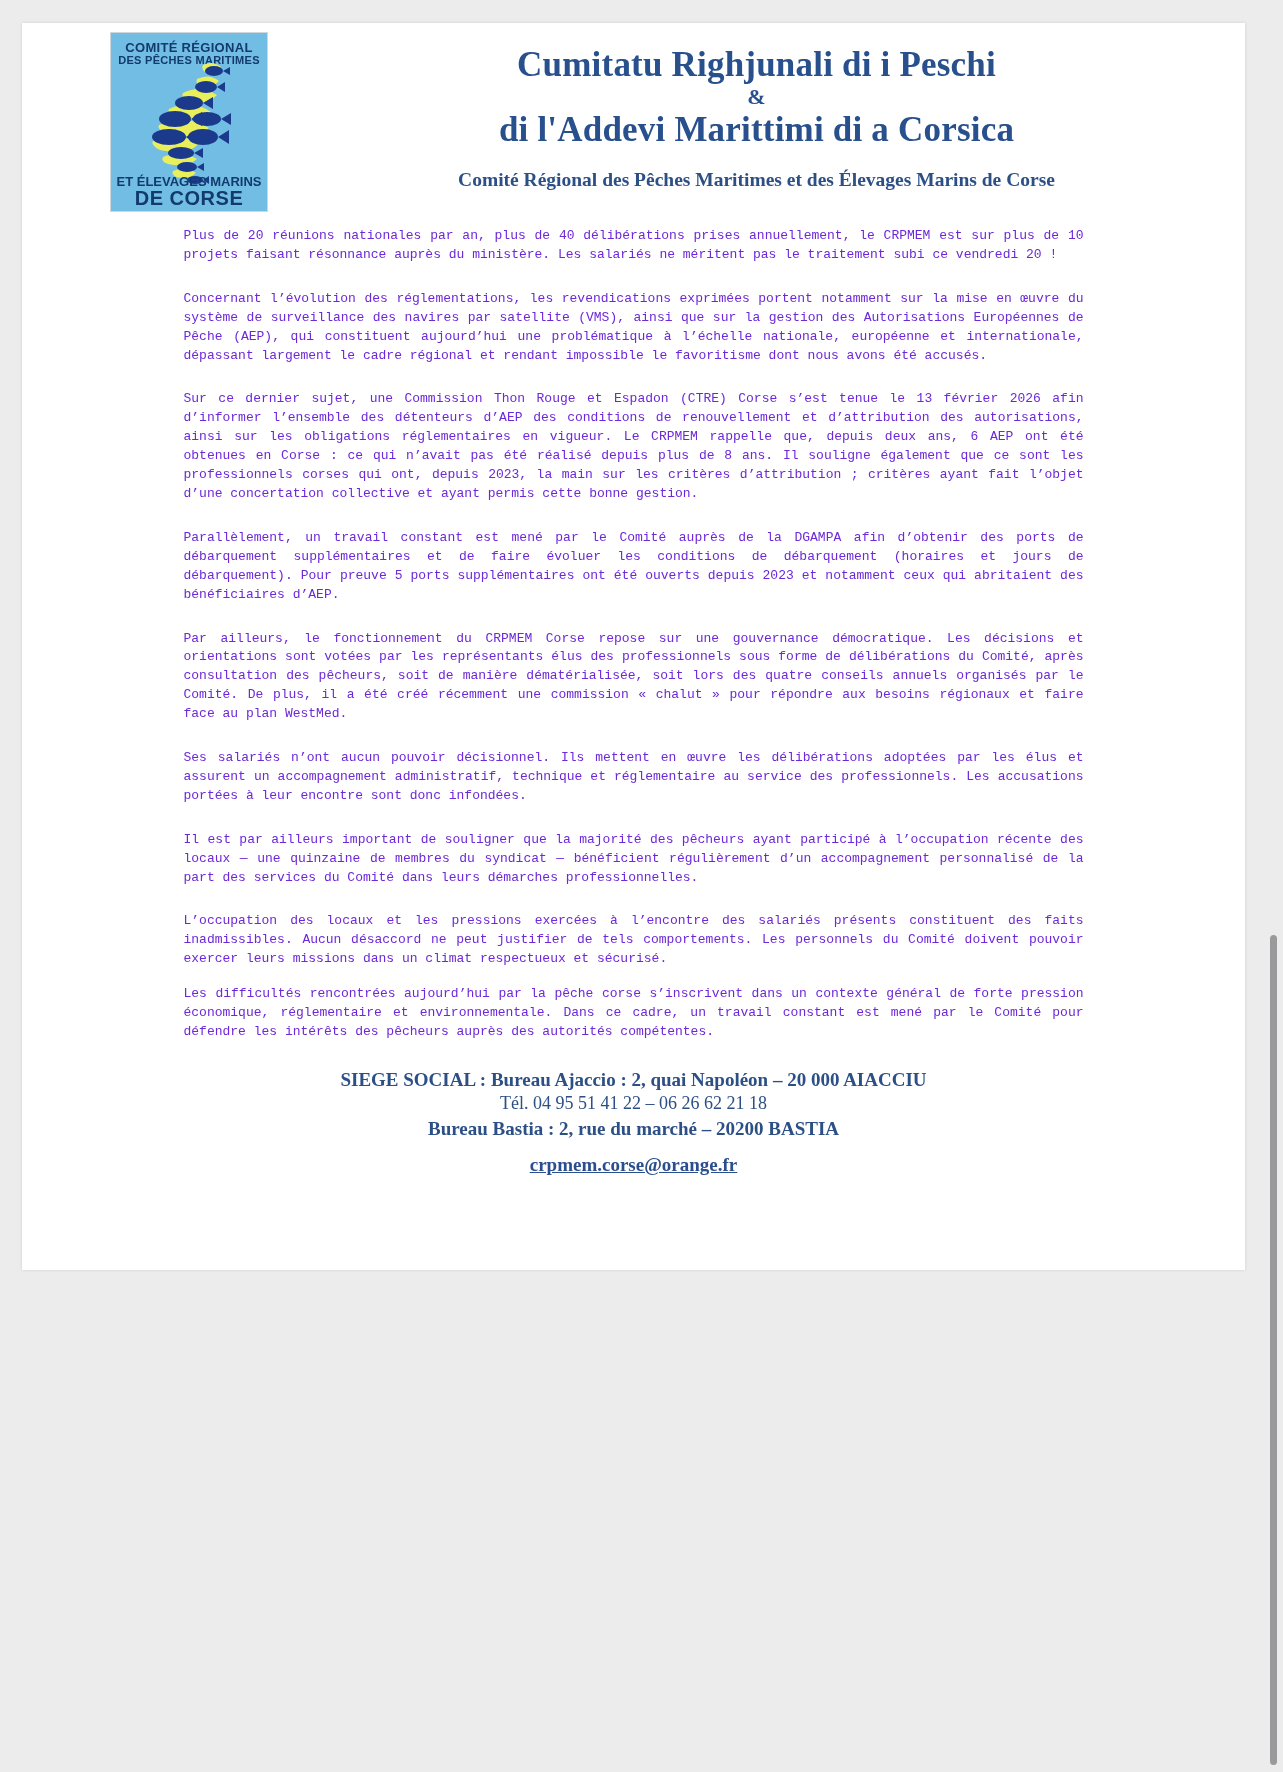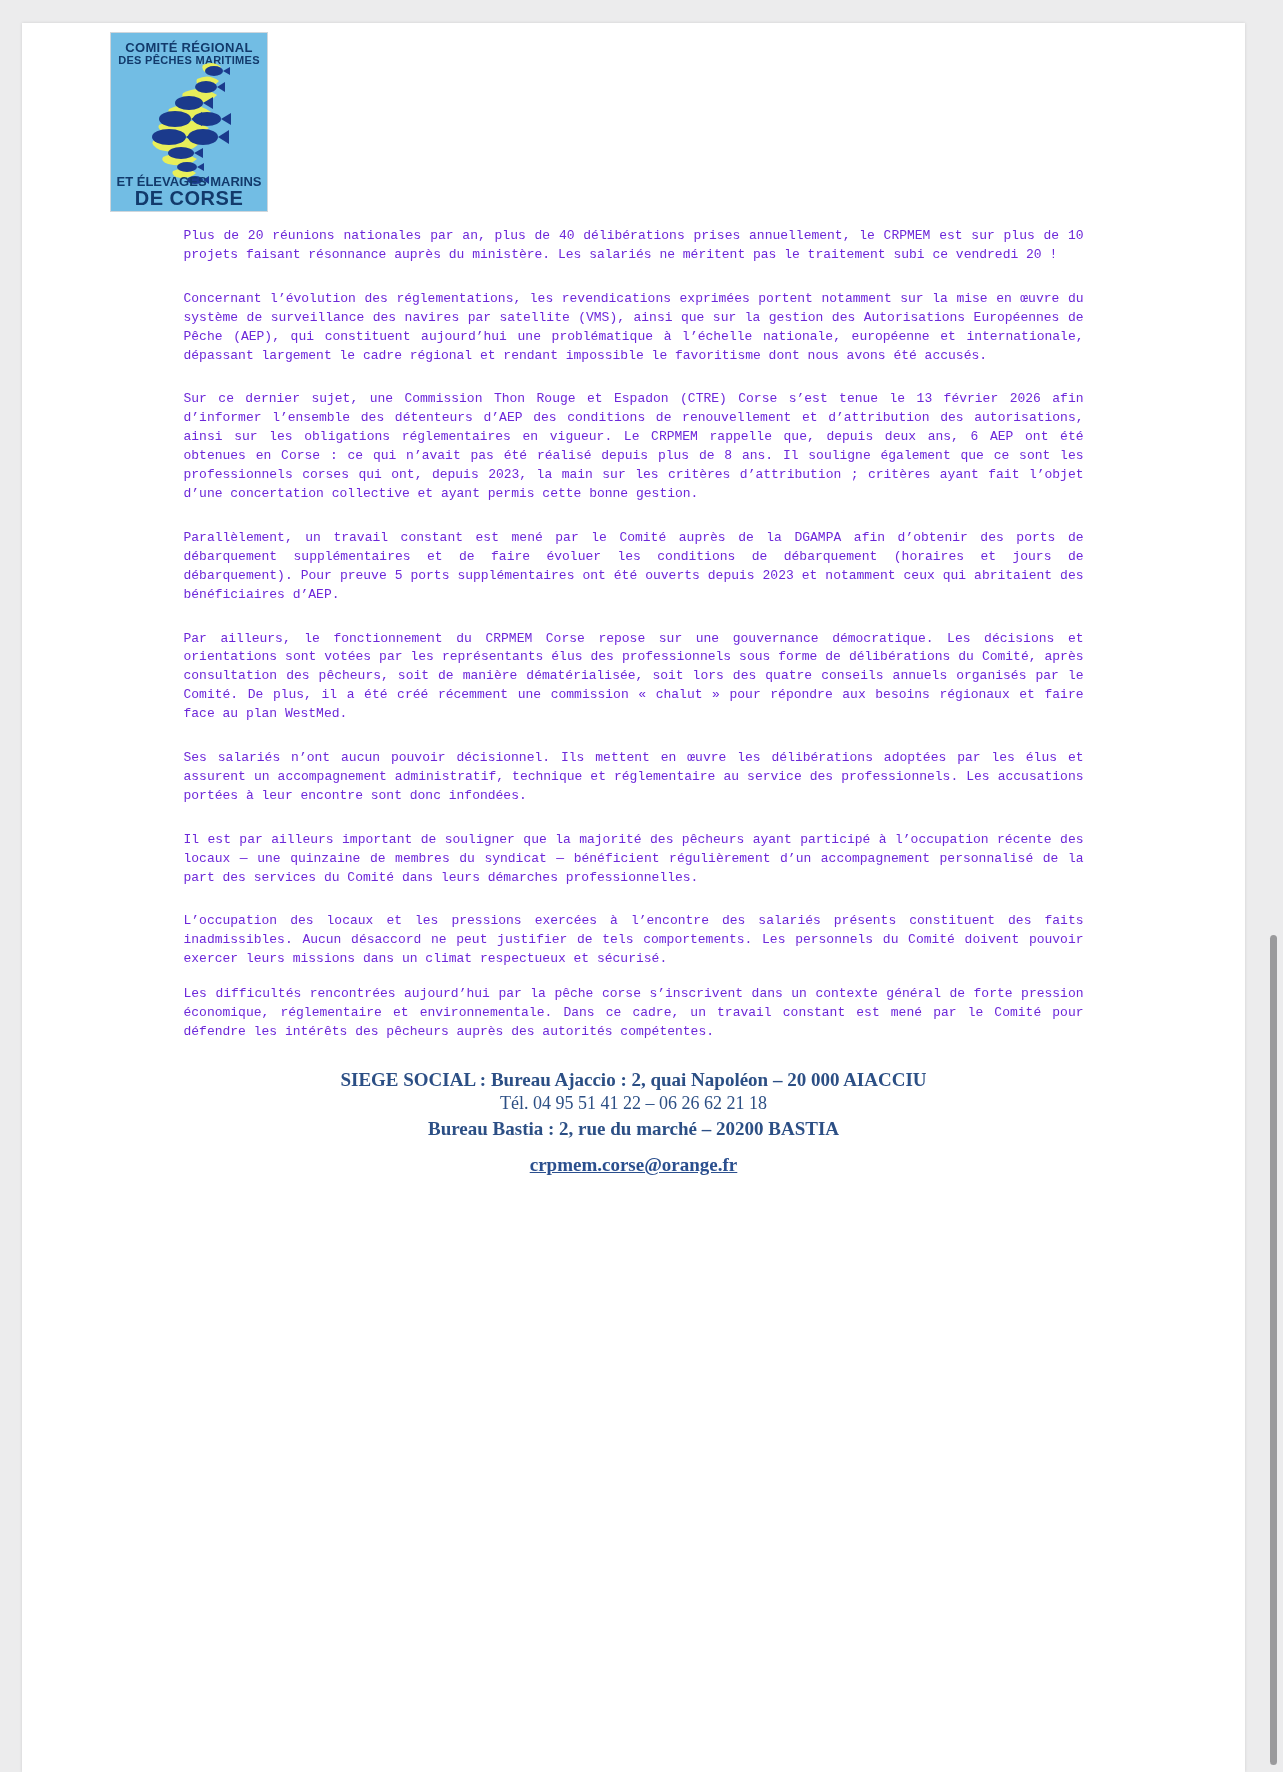--- a/index.html
+++ b/index.html
@@ -17,21 +17,21 @@
   .viewport {
     position: absolute;
     inset: 0;
     background: #ececed;
   }
   .page {
     position: absolute;
     left: 22px;
     top: 23px;
     width: 1223px;
-    height: 1749px;
+    height: 1247px;
     background: #ffffff;
     box-shadow: 0 0 3px rgba(0,0,0,0.12);
     overflow: hidden;
   }
   
   .header {
     position: relative;
     height: 190px;
   }
   .logo {
@@ -210,20 +210,26 @@
             <path d="M92 119 l6 -4 v8 z"></path>
           </g>
         </svg>
 
         <div class="lg-bot">
           <div class="lg-l3">ET ÉLEVAGES MARINS</div>
           <div class="lg-l4">DE CORSE</div>
         </div>
       </div>
 
+      <div class="titleblock">
+        <div class="title-l1">Cumitatu  Righjunali di  i  Peschi</div>
+        <div class="title-amp">&amp;</div>
+        <div class="title-l3">di l'Addevi Marittimi di a Corsica</div>
+        <div class="subtitle">Comité Régional des Pêches Maritimes et des Élevages Marins de Corse</div>
+      </div>
 
     </div>
 
     <div class="content">
       <p>Plus de 20 réunions nationales par an, plus de 40 délibérations prises annuellement, le CRPMEM est sur plus de 10 projets faisant résonnance auprès du ministère. Les salariés ne méritent pas le traitement subi ce vendredi 20 !</p>
       <p>Concernant l’évolution des réglementations, les revendications exprimées portent notamment sur la mise en œuvre du système de surveillance des navires par satellite (VMS), ainsi que sur la gestion des Autorisations Européennes de Pêche (AEP), qui constituent aujourd’hui une problématique à l’échelle nationale, européenne et internationale, dépassant largement le cadre régional et rendant impossible le favoritisme dont nous avons été accusés.</p>
       <p>Sur ce dernier sujet, une Commission Thon Rouge et Espadon (CTRE) Corse s’est tenue le 13 février 2026 afin d’informer l’ensemble des détenteurs d’AEP des conditions de renouvellement et d’attribution des autorisations, ainsi sur les obligations réglementaires en vigueur. Le CRPMEM rappelle que, depuis deux ans, 6 AEP ont été obtenues en Corse : ce qui n’avait pas été réalisé depuis plus de 8 ans. Il souligne également que ce sont les professionnels corses qui ont, depuis 2023, la main sur les critères d’attribution ; critères ayant fait l’objet d’une concertation collective et ayant permis cette bonne gestion.</p>
       <p>Parallèlement, un travail constant est mené par le Comité auprès de la DGAMPA afin d’obtenir des ports de débarquement supplémentaires et de faire évoluer les conditions de débarquement (horaires et jours de débarquement). Pour preuve 5 ports supplémentaires ont été ouverts depuis 2023 et notamment ceux qui abritaient des bénéficiaires d’AEP.</p>
       <p>Par ailleurs, le fonctionnement du CRPMEM Corse repose sur une gouvernance démocratique. Les décisions et orientations sont votées par les représentants élus des professionnels sous forme de délibérations du Comité, après consultation des pêcheurs, soit de manière dématérialisée, soit lors des quatre conseils annuels organisés par le Comité. De plus, il a été créé récemment une commission « chalut » pour répondre aux besoins régionaux et faire face au plan WestMed.</p>
       <p>Ses salariés n’ont aucun pouvoir décisionnel. Ils mettent en œuvre les délibérations adoptées par les élus et assurent un accompagnement administratif, technique et réglementaire au service des professionnels. Les accusations portées à leur encontre sont donc infondées.</p>

